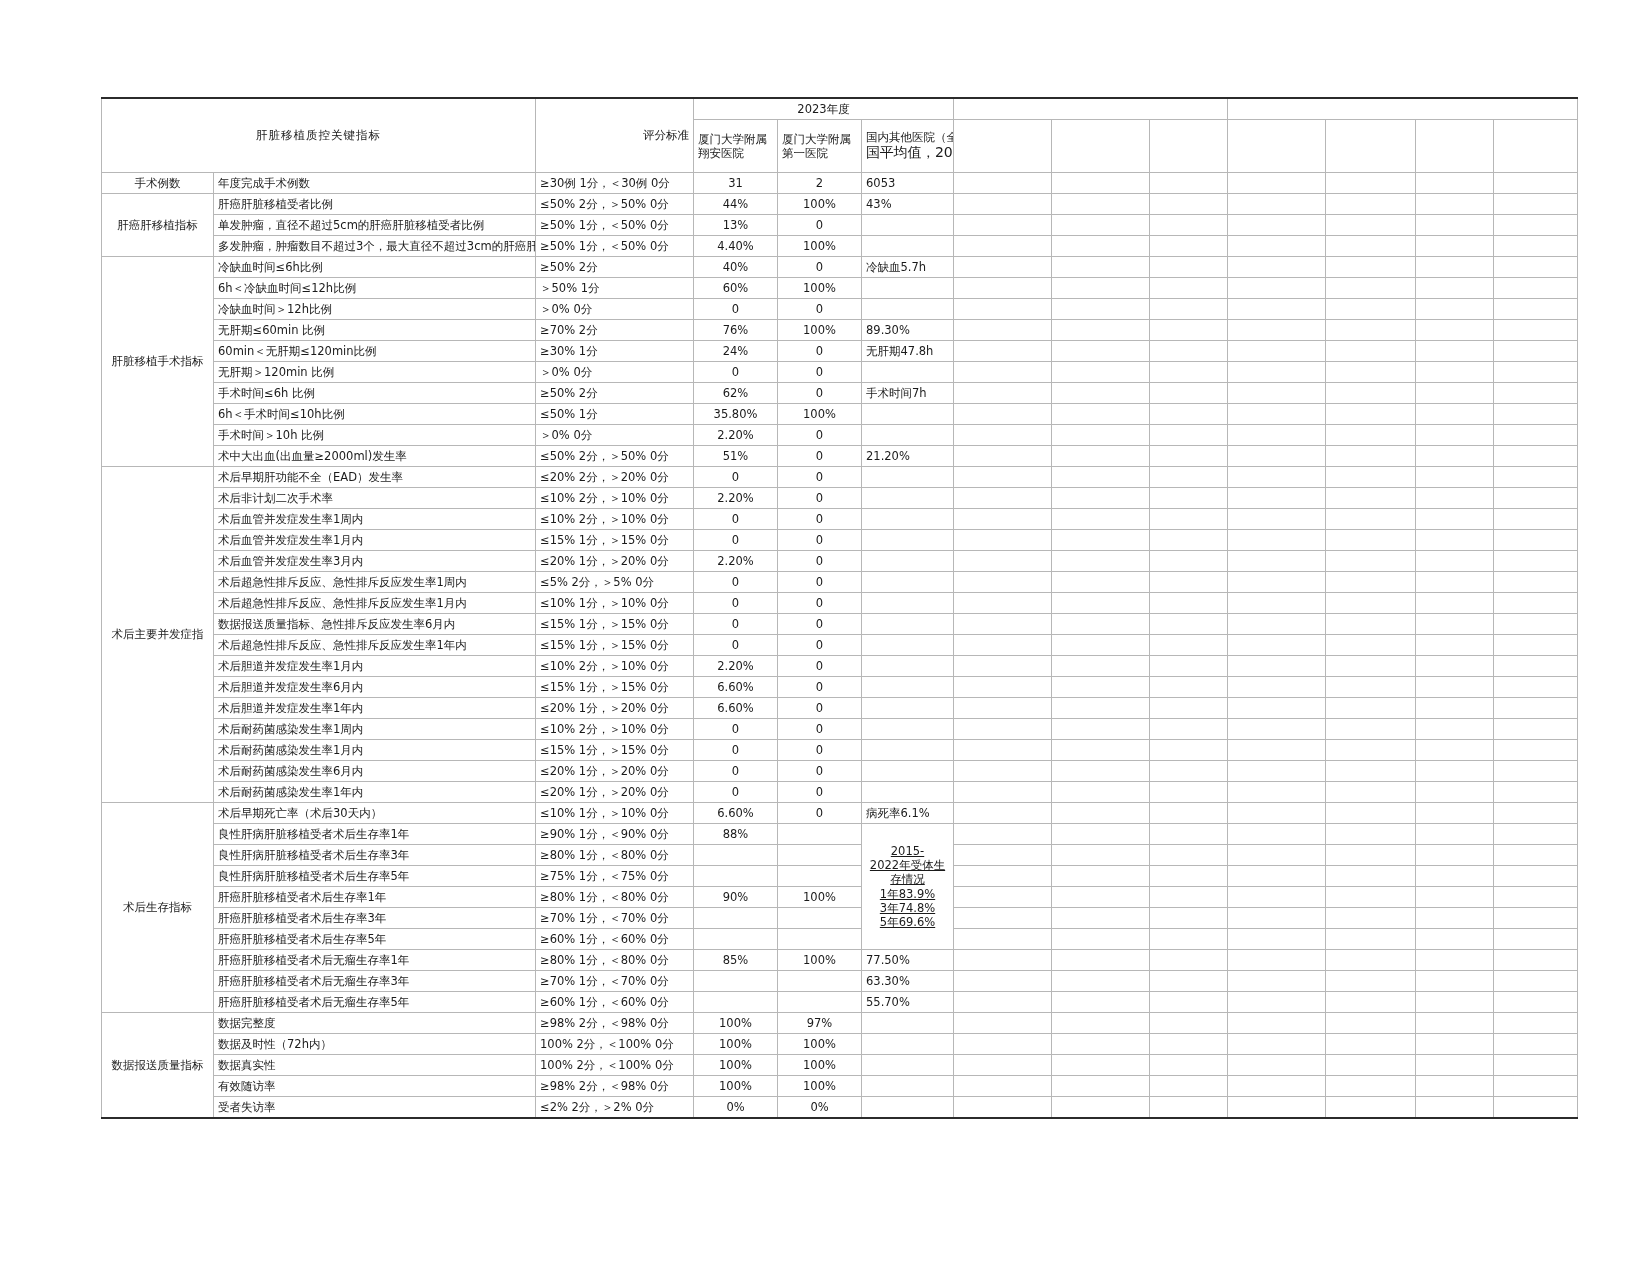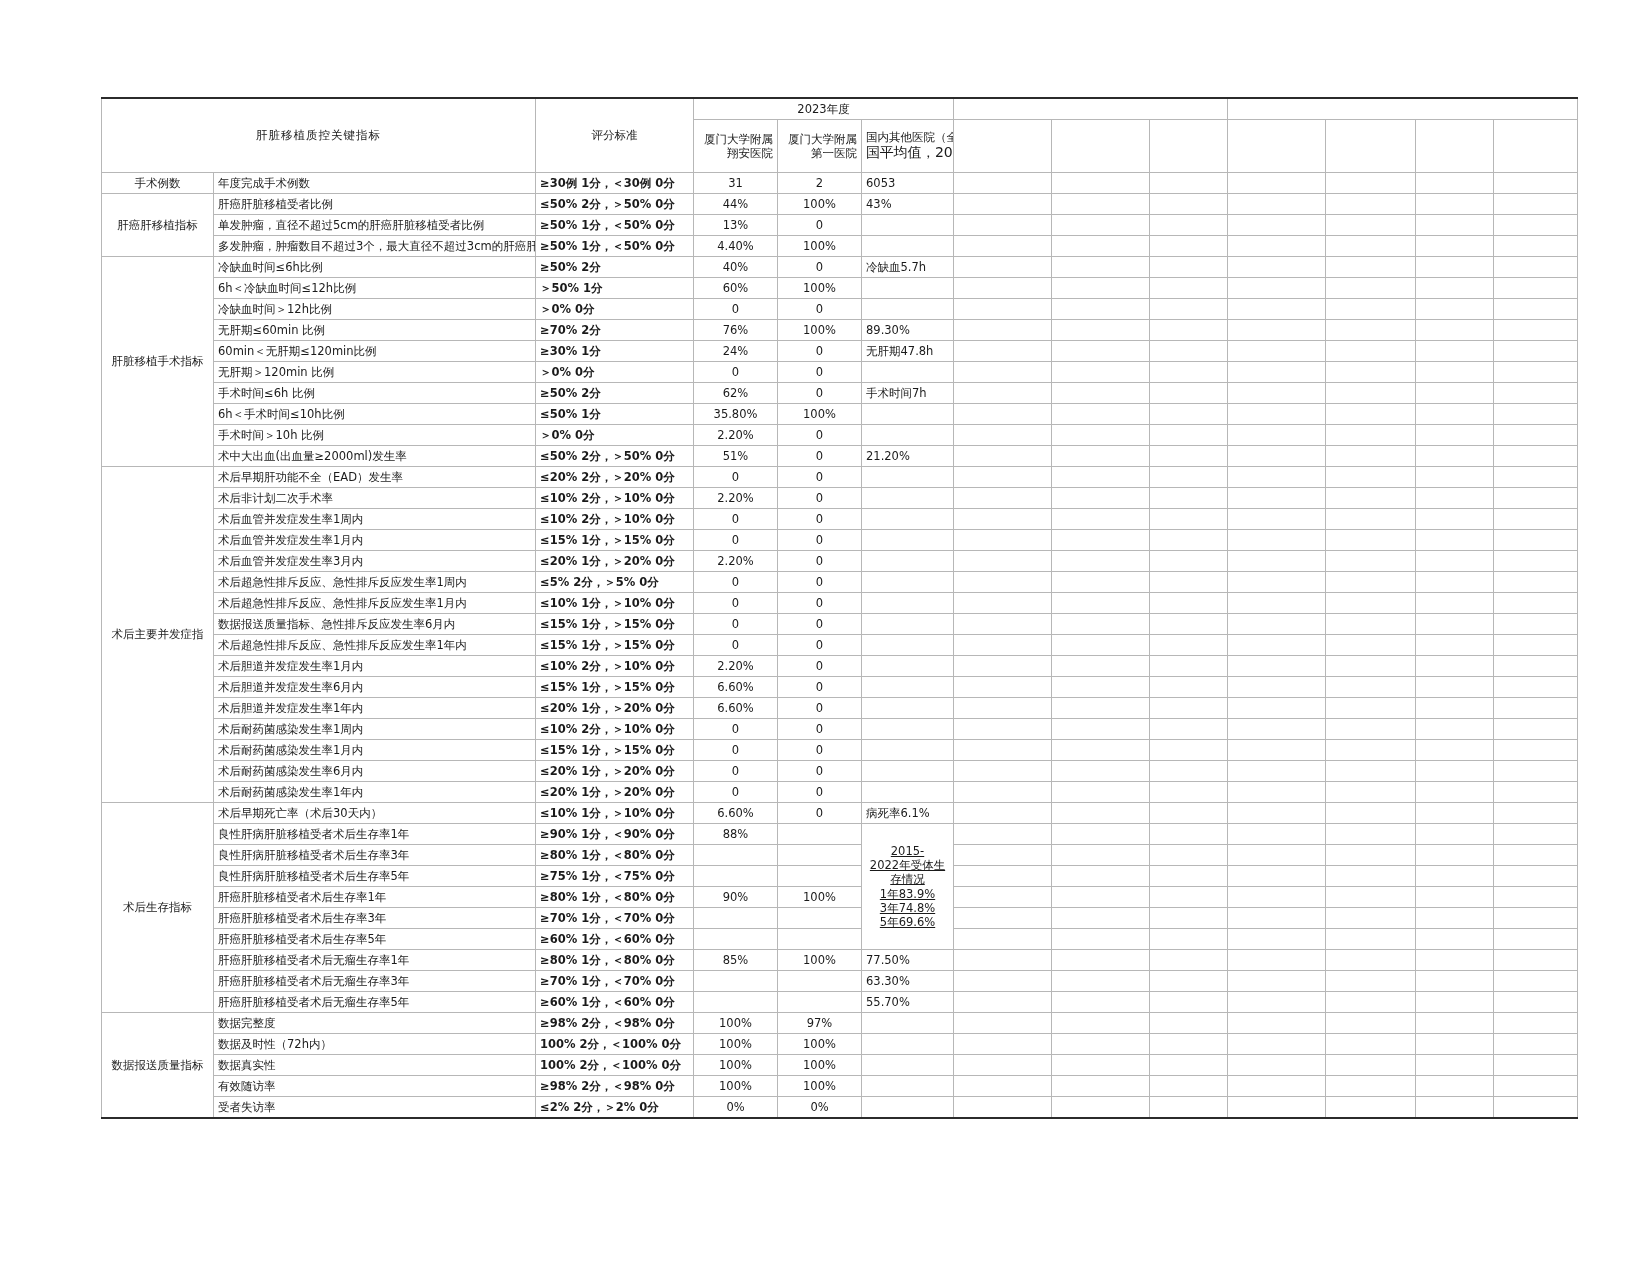--- a/index.html
+++ b/index.html
@@ -61,28 +61,28 @@
     letter-spacing: 1px;
     height: 76px;
     color: #000;
   }
   .year-cell {
     text-align: center;
     font-size: 12px;
     height: 24px;
   }
   .hdr-sub {
-    text-align: center;
+    text-align: right;
     font-size: 11.5px;
     vertical-align: bottom;
     padding-bottom: 4px;
     margin-left: 40px;
   }
   .hdr-hosp {
-    text-align: right;
+    text-align: left;
     font-size: 11.5px;
     white-space: normal;
     line-height: 1.35;
   }
   .hdr-nat {
     text-align: right;
     font-size: 10px;
     white-space: normal;
     line-height: 1.3;
     padding: 2px 3px;
@@ -106,21 +106,20 @@
     text-align: center;
     white-space: normal;
     line-height: 1.55;
     font-size: 11.5px;
     vertical-align: middle;
     text-decoration: underline;
   }
   .crit {
     font-size: 11.5px;
     letter-spacing: 0px;
-    font-weight: bold;
   }
   .tall2 { height: 40px; }
   .blank-td { }
 </style>
 </head>
 <body>
 
 <div id="sheet">
   <table class="grid">
     <colgroup>

